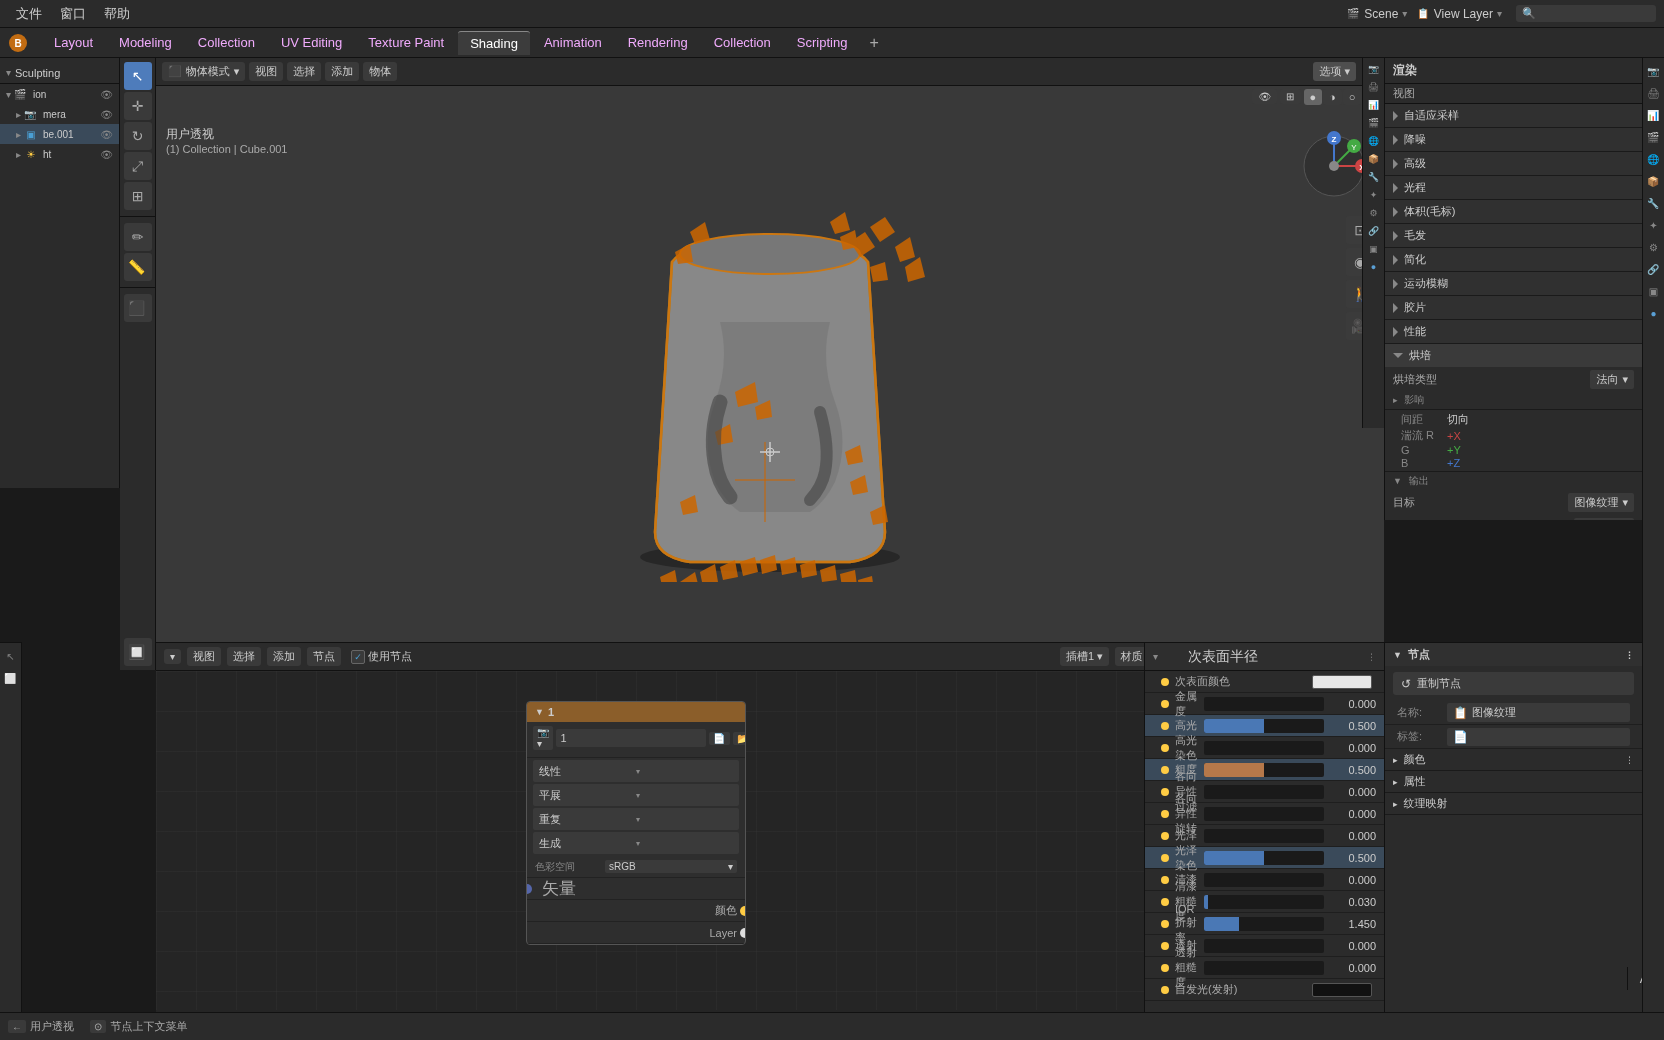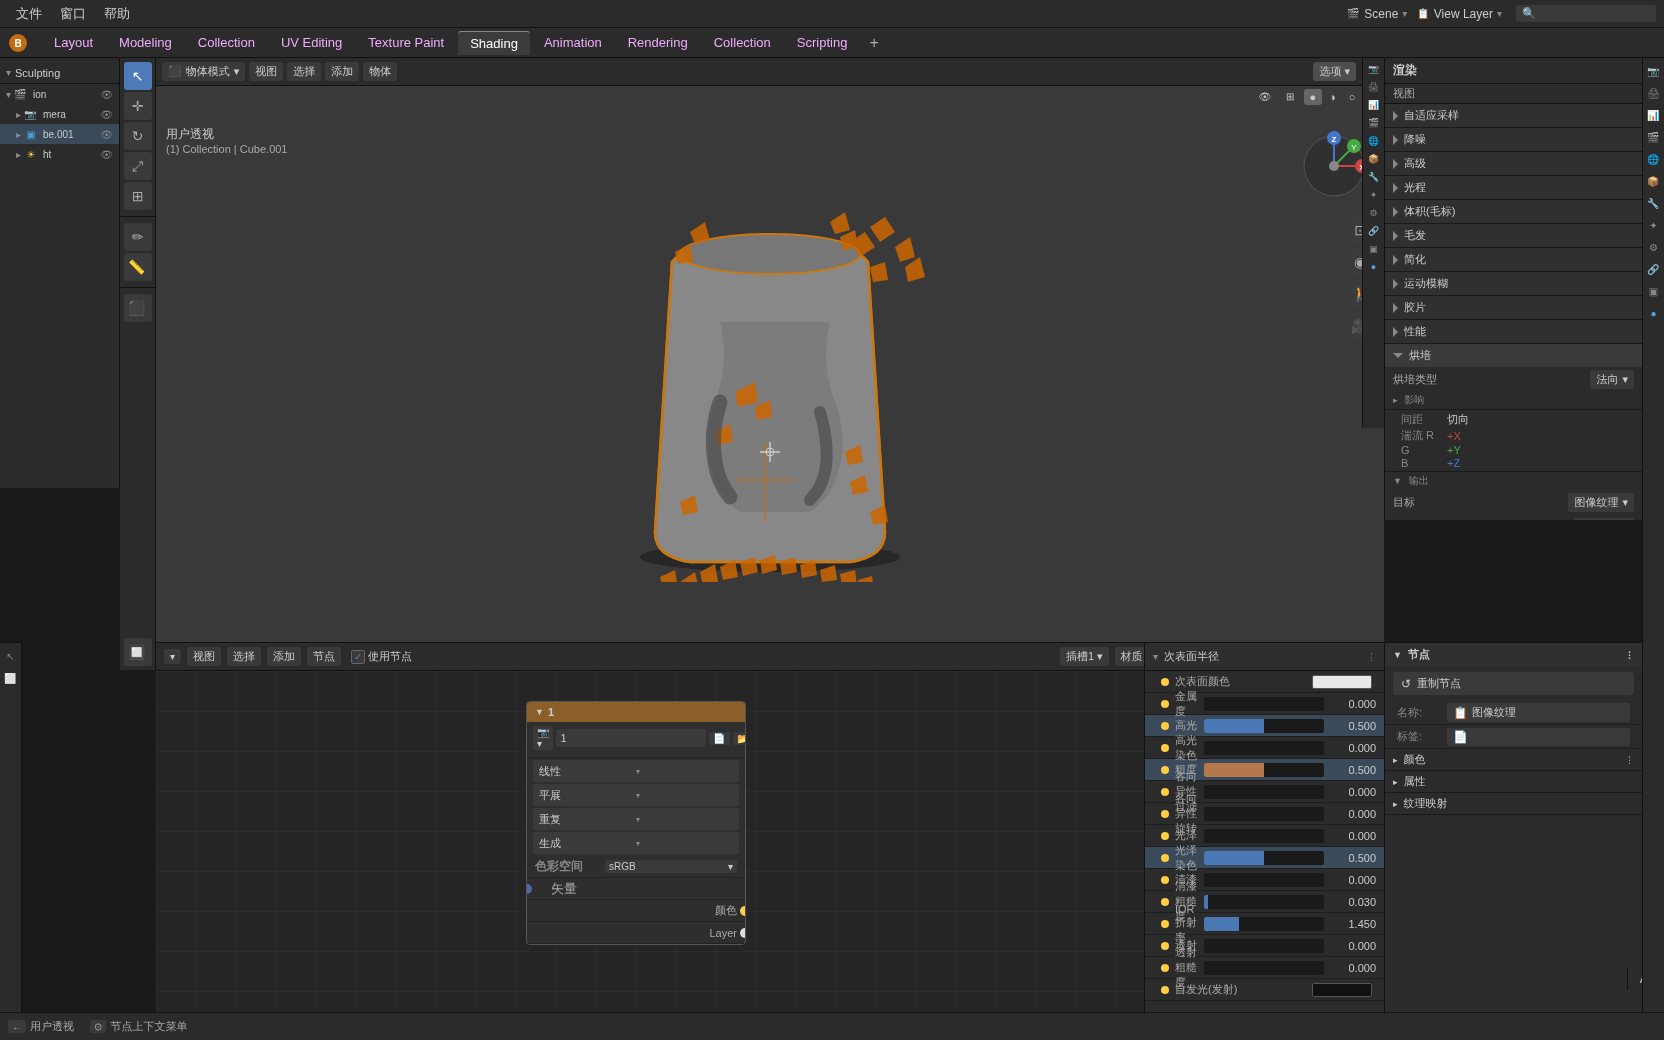--- a/index.html
+++ b/index.html
@@ -798,49 +798,49 @@
       <div class="dropdown-row">
         <span>重复</span>
         <span class="dropdown-arrow">▾</span>
       </div>
       <div class="dropdown-row">
         <span>生成</span>
         <span class="dropdown-arrow">▾</span>
       </div>
 
       <div class="node-row">
-        <span style="color:#888;font-size:12px;width:70px;font-weight:bold;">色彩空间</span>
+        <span style="color:#888;font-size:10px;width:70px;">色彩空间</span>
         <div style="flex:1;background:#3a3a3a;border-radius:2px;padding:1px 4px;font-size:10px;display:flex;align-items:center;justify-content:space-between;cursor:pointer;">
           <span>sRGB</span>
           <span>▾</span>
         </div>
       </div>
 
       <div class="node-row" style="position:relative;">
         <div class="node-socket socket-vector" style="position:absolute;left:-5px;"></div>
-        <span style="margin-left:16px;color:#aaa;font-size:13px;">矢量</span>
+        <span style="margin-left:7px;color:#aaa;font-size:17px;">矢量</span>
       </div>
 
       <div class="node-output-row" style="position:relative;">
         <span style="color:#aaa;font-size:11px;">颜色</span>
         <div class="socket-right socket-yellow" style="position:absolute;right:-5px;"></div>
       </div>
       <div class="node-output-row" style="position:relative;">
         <span style="color:#aaa;font-size:11px;">Layer</span>
         <div class="socket-right socket-white" style="position:absolute;right:-5px;"></div>
       </div>
     </div>
   </div>
 </div>
 
 <div style="position:absolute;bottom:28px;right:280px;width:240px;height:370px;background:#2b2b2b;border-left:1px solid #111;border-top:1px solid #111;overflow-y:auto;z-index:30;">
 
   <div style="display:flex;align-items:center;padding:4px 8px;background:#2e2e2e;border-bottom:1px solid #111;height:28px;">
     <span style="font-size:10px;color:#888;margin-right:6px;">▾</span>
-    <span style="font-size:11px;color:#ccc;">次表面半径</span>
+    <span style="font-size:14px;color:#ccc;margin-left:24px;">次表面半径</span>
     <div style="margin-left:auto;display:flex;align-items:center;gap:2px;">
       <span style="font-size:9px;color:#888;cursor:pointer;">⋮</span>
     </div>
   </div>
 
   <div class="sss-row">
     <div style="width:8px;height:8px;border-radius:50%;background:#ffcc44;margin-right:6px;flex-shrink:0;"></div>
     <span class="sss-label">次表面颜色</span>
     <div class="sss-color-swatch" style="background:#e8e8e8;"></div>
   </div>

